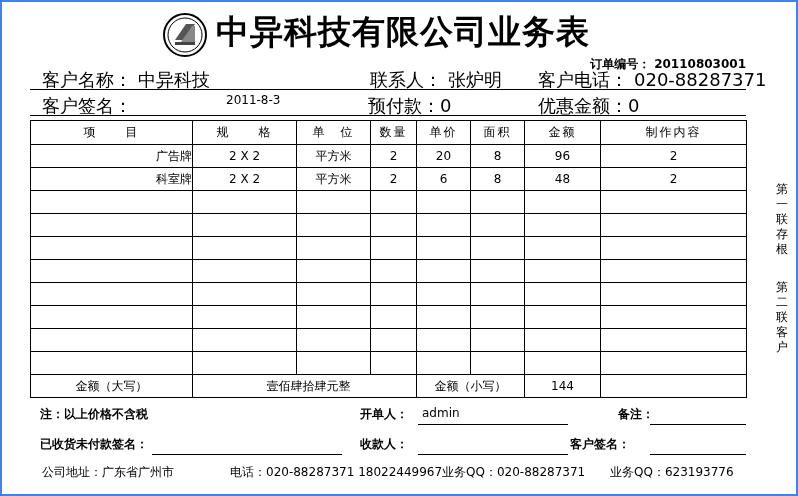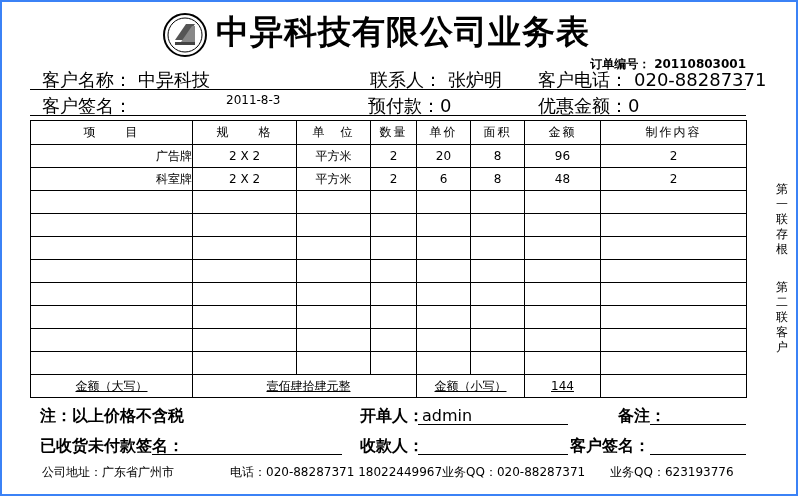--- a/index.html
+++ b/index.html
@@ -114,21 +114,21 @@
     white-space: nowrap;
   }
   table.main thead td {
     height: 23px;
     letter-spacing: 2px;
   }
   .row-item td.c-item { text-align: right; }
   td.blank { height: 22px; }
 
   .subtotal-row td { height: 24px; }
-  .amount-row td { height: 26px; text-align: left; text-decoration: underline; }
+  .amount-row td { height: 26px; text-align: left; }
   .amount-row td.lab { text-align: center; }
   .amount-row td .pad { padding-left: 8px; }
 
   
   .side {
     position: absolute;
     top: 180px;
     right: 4px;
     width: 20px;
     font-size: 12px;
@@ -153,21 +153,21 @@
   }
   .note-row .uline {
     position: absolute;
     bottom: 2px;
     border-bottom: 1px solid #000;
     height: 1px;
   }
   .note-text {
     position: absolute;
     top: 4px;
-    font-size: 16px;
+    font-size: 12px;
     white-space: nowrap;
   }
   .note-text.bold { font-weight: bold; }
 
   
   .footer {
     position: relative;
     height: 20px;
     margin-top: 6px;
   }

